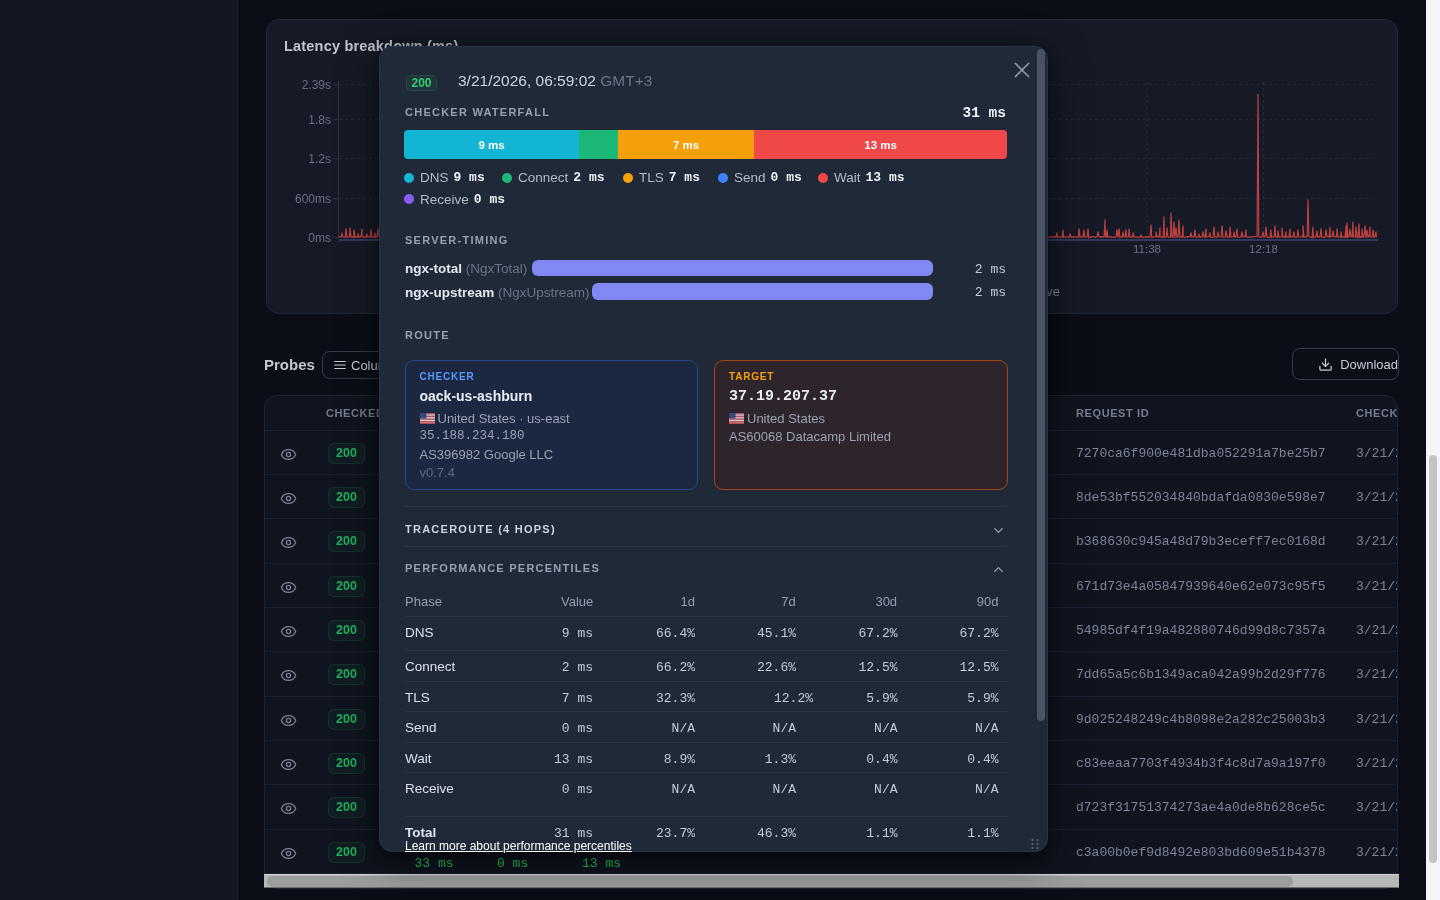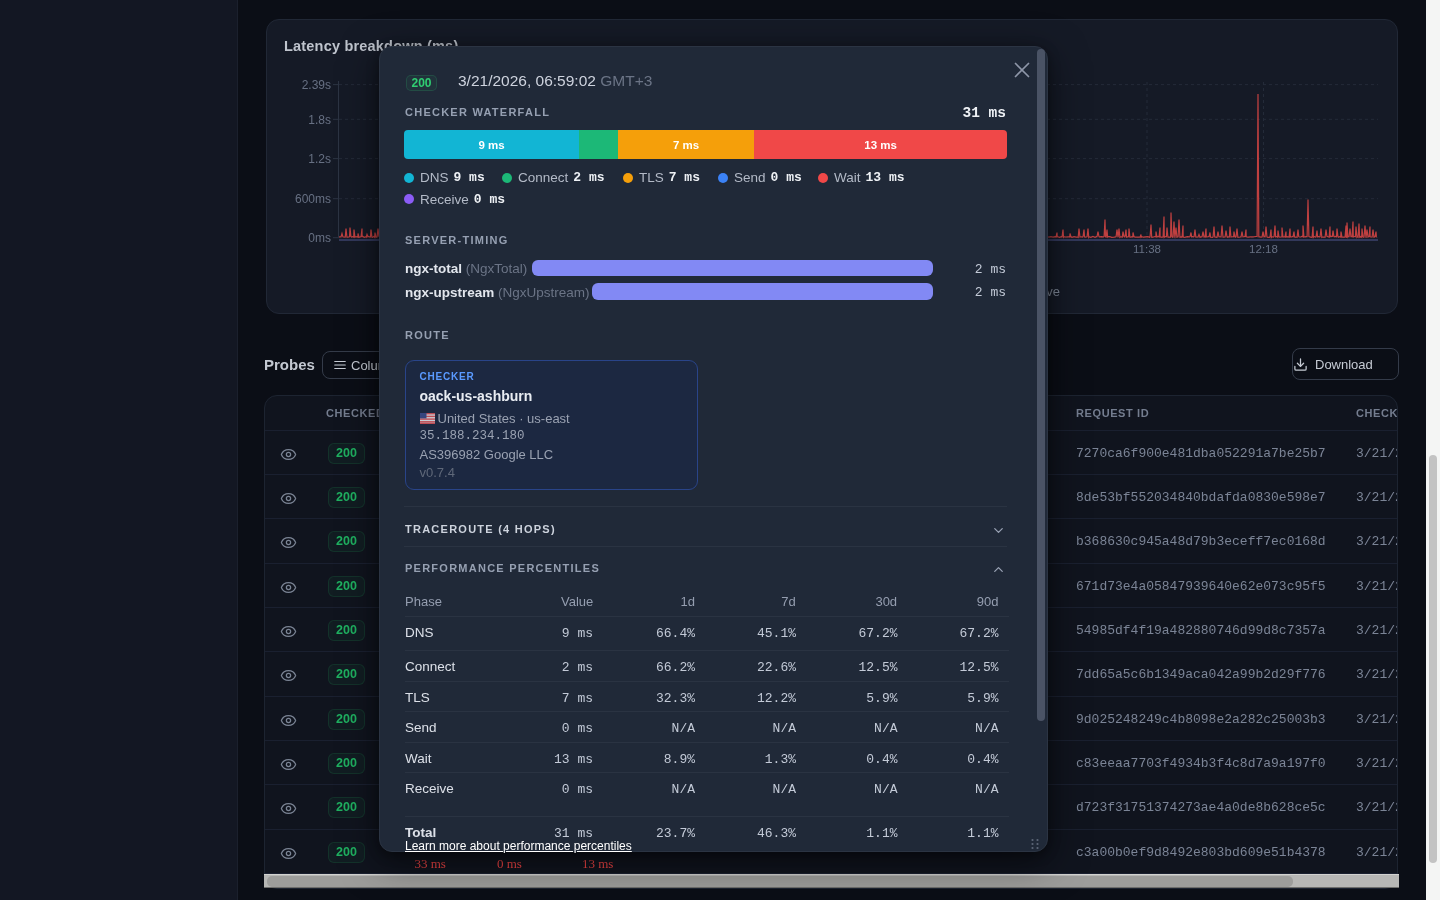--- a/index.html
+++ b/index.html
@@ -5,31 +5,31 @@
 html,body{width:1440px;height:900px;overflow:hidden}
 body{background:#0b0e16;font-family:"Liberation Sans",sans-serif;position:relative}
 .mono{font-family:"Liberation Mono",monospace}
 .sidebar{position:absolute;left:0;top:0;width:238px;height:900px;background:#131723;border-right:1px solid #1b202d}
 
 .chart-card{position:absolute;left:266px;top:19px;width:1132px;height:295px;background:#151a26;border:1px solid #212836;border-radius:13px}
 .chart-title{position:absolute;left:17px;top:18px;font-size:14.5px;font-weight:bold;color:#bfc4cd;letter-spacing:.2px}
 .legend-part{position:absolute;left:746px;top:264px;font-size:13px;color:#7e8796}
 
 .probes-h{position:absolute;left:264px;top:356px;font-size:15px;font-weight:bold;color:#c3c8d1}
-.btn{position:absolute;border:1px solid #343b49;border-radius:8px;color:#c6cbd4;font-size:13px;display:flex;align-items:center;justify-content:flex-start;gap:7px;background:transparent;white-space:nowrap}
+.btn{position:absolute;border:1px solid #343b49;border-radius:8px;color:#c6cbd4;font-size:13px;display:flex;align-items:center;justify-content:flex-end;gap:7px;background:transparent;white-space:nowrap}
 .btn-cols{left:322px;top:351px;width:92px;height:28px;justify-content:flex-start;padding-left:10px;gap:4px}
 .btn-dl{left:1292px;top:348px;width:107px;height:32px}
 
 .table-card{position:absolute;left:264px;top:395px;width:1134px;height:494px;background:#10141e;border:1px solid #1d2431;border-radius:13px;overflow:hidden}
 .thead{position:absolute;left:0;top:0;width:100%;height:34.5px;border-bottom:1px solid #1a2030}
 .th{position:absolute;top:11px;font-size:11px;font-weight:bold;color:#747d8f;letter-spacing:.6px;white-space:nowrap}
 .trow{position:absolute;left:0;width:100%;height:44.35px;border-bottom:1px solid #1a2030}
 .eye{position:absolute;left:15px;top:15px;opacity:.95}
 .badge{position:absolute;left:63px;top:12px;width:37px;height:21px;border-radius:6px;background:rgba(35,193,104,.055);border:1px solid rgba(35,193,104,.13);color:#1fb060;font-size:12.5px;font-weight:bold;text-align:center;line-height:19px}
-.ms{position:absolute;top:26px;font-family:Liberation Serif, serif;font-size:13px;color:#ef4444}
+.ms{position:absolute;top:26px;font-family:Liberation Mono, monospace;font-size:13px;color:#22c55e}
 .rid{position:absolute;left:811px;top:15px;font-family:"Liberation Mono",monospace;font-size:13px;color:#7b8496}
 .rdate{position:absolute;left:1091px;top:15px;font-family:"Liberation Mono",monospace;font-size:13px;color:#7b8496}
 
 .hscroll{position:absolute;left:264px;top:874px;width:1135px;height:14px;background:#b7b7b5;border-top:1px solid #d2d2d0;border-bottom:1px solid #6e6e6c}
 .hscroll .thumb{position:absolute;left:3px;top:1px;height:11px;width:1026px;background:#9d9d9b;border-radius:5px}
 .vscroll{position:absolute;right:0;top:0;width:14px;height:900px;background:#f4f5f4}
 .vscroll .thumb{position:absolute;left:3px;top:455px;width:8px;height:408px;background:#c3c3c3;border-radius:4px}
 
 .modal{position:absolute;left:379px;top:46px;width:669px;height:806px;background:#202938;border:1px solid #2b3443;border-radius:13px;box-shadow:0 10px 38px rgba(0,0,0,.5),0 3px 12px rgba(0,0,0,.35)}
 .m-badge{position:absolute;left:26px;top:27.5px;width:31px;height:16px;border-radius:5px;background:rgba(50,205,116,.06);border:1px solid rgba(50,205,116,.17);color:#30cd72;font-size:12px;font-weight:bold;text-align:center;line-height:15px}
@@ -313,20 +313,36 @@
             <rect y="5.4" width="15" height="1.4"></rect>
             <rect y="8.1" width="15" height="1.4"></rect>
           </g>
           <rect y="9.6" width="15" height="1.4" fill="#bb4d55"></rect>
           <rect width="6.5" height="5.4" fill="#36457e"></rect>
         </svg>United States · us-east</div>
     <div class="ln mono" style="top:68.5px;font-size:12.5px">35.188.234.180</div>
     <div class="ln" style="top:86.5px">AS396982 Google LLC</div>
     <div class="ln" style="top:104.5px;color:#5f6879">v0.7.4</div>
   </div>
+  <div class="card" style="left:334px;background:#2d242c;border:1px solid #a34616">
+    <div class="lab" style="color:#f59f0a">TARGET</div>
+    <div class="nm mono" style="font-size:15px">37.19.207.37</div>
+    <div class="ln" style="top:50px"><svg class="flag" width="15" height="11" viewBox="0 0 15 11">
+          <rect width="15" height="11" rx="1" fill="#c9ccd4"></rect>
+          <g fill="#bb4d55">
+            <rect y="0" width="15" height="1.4"></rect>
+            <rect y="2.7" width="15" height="1.4"></rect>
+            <rect y="5.4" width="15" height="1.4"></rect>
+            <rect y="8.1" width="15" height="1.4"></rect>
+          </g>
+          <rect y="9.6" width="15" height="1.4" fill="#bb4d55"></rect>
+          <rect width="6.5" height="5.4" fill="#36457e"></rect>
+        </svg>United States</div>
+    <div class="ln" style="top:68.5px">AS60068 Datacamp Limited</div>
+  </div>
 
   <div class="hr" style="top:458.5px"></div>
   <div class="sect" style="top:475.5px;color:#cdd3dd">TRACEROUTE (4 HOPS)</div>
   <svg class="chev" style="top:476px" viewBox="0 0 24 24" fill="none" stroke="#9aa3b5" stroke-width="2" stroke-linecap="round" stroke-linejoin="round">
       <path d="m6 9 6 6 6-6"></path>
     </svg>
   <div class="hr" style="top:499px"></div>
   <div class="sect" style="top:514.5px">PERFORMANCE PERCENTILES</div>
   <svg class="chev" style="top:515px" viewBox="0 0 24 24" fill="none" stroke="#9aa3b5" stroke-width="2" stroke-linecap="round" stroke-linejoin="round">
       <path d="m18 15-6-6-6 6"></path>
@@ -353,21 +369,21 @@
       <span class="pnum" style="right:416.0px">2 ms</span>
       <span class="pnum" style="right:314.0px">66.2%</span>
       <span class="pnum" style="right:213.0px">22.6%</span>
       <span class="pnum" style="right:111.5px">12.5%</span>
       <span class="pnum" style="right:10.5px">12.5%</span>
     </div>
 <div class="prow" style="top:633.6px;height:30.6px">
       <span class="pphase">TLS</span>
       <span class="pnum" style="right:416.0px">7 ms</span>
       <span class="pnum" style="right:314.0px">32.3%</span>
-      <span class="pnum" style="right:213.0px">12.2%</span>
+      <span class="pnum" style="right:196px">12.2%</span>
       <span class="pnum" style="right:111.5px">5.9%</span>
       <span class="pnum" style="right:10.5px">5.9%</span>
     </div>
 <div class="prow" style="top:664.2px;height:30.5px">
       <span class="pphase">Send</span>
       <span class="pnum" style="right:416.0px">0 ms</span>
       <span class="pnum" style="right:314.0px">N/A</span>
       <span class="pnum" style="right:213.0px">N/A</span>
       <span class="pnum" style="right:111.5px">N/A</span>
       <span class="pnum" style="right:10.5px">N/A</span>

